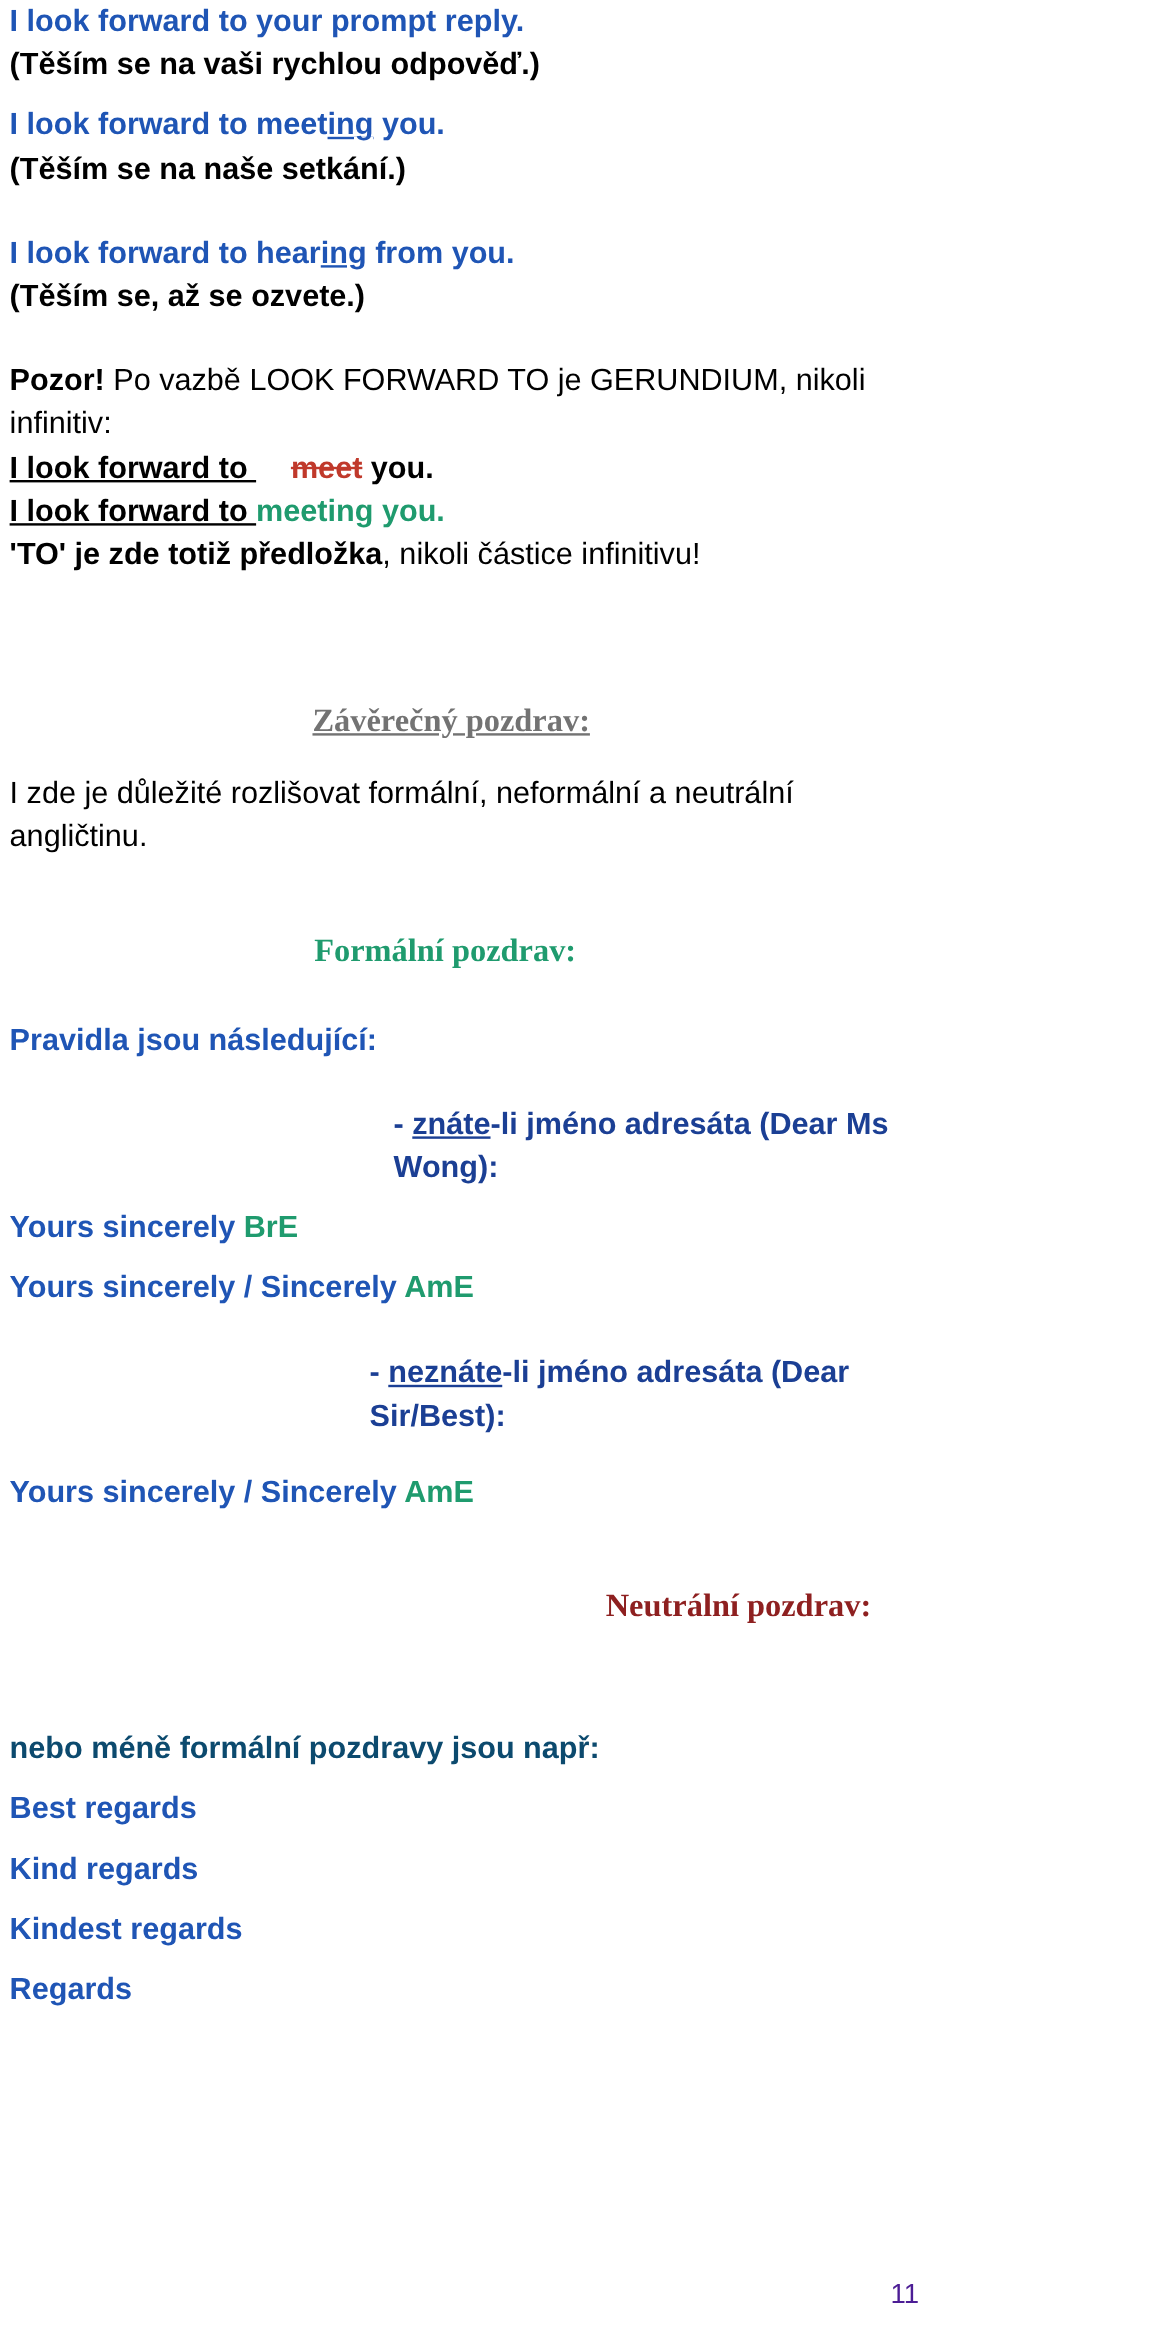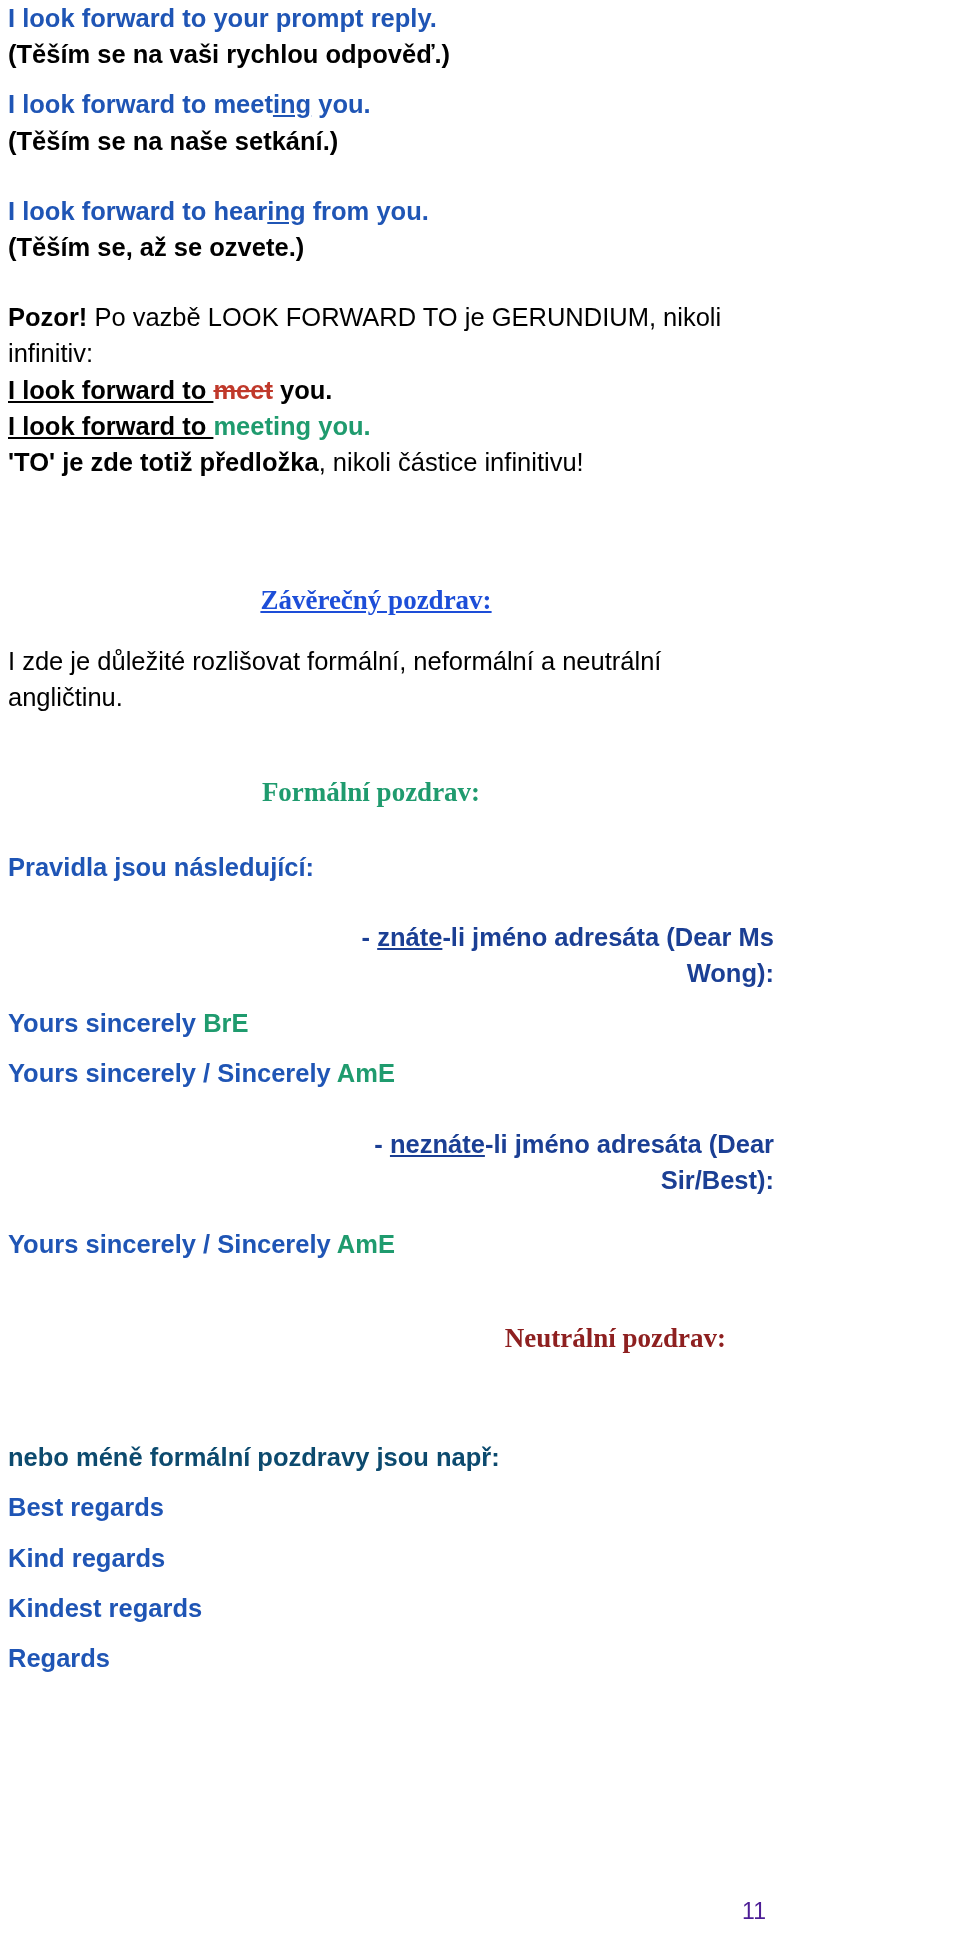--- a/index.html
+++ b/index.html
@@ -26,35 +26,35 @@
   }
   .line {
     font-size: 25.5px;
     line-height: 1.42;
     margin: 0;
     white-space: pre-wrap;
   }
   .blue { color: #1f55b5; }
   .green { color: #1f9b6e; }
   .teal { color: #0c4a6e; }
-  .navy { color: #1b3f94; text-align: right; }
+  .navy { color: #1b3f94; }
   .black { color: #000000; }
   .bold { font-weight: bold; }
   .u { text-decoration: underline; }
-  .strike { text-decoration: line-through; }
+  .strike { text-decoration: line-through; margin-left: 29px; }
 
   .gap-sm { height: 14px; }
   .gap-md { height: 34px; }
   .gap-lg { height: 58px; }
   .gap-xl { height: 78px; }
   .zaverecny {
     font-family: "Liberation Serif", serif;
     font-size: 27px;
     font-weight: bold;
-    color: #1d4ed8;
+    color: #737373;
     text-decoration: underline;
     text-align: center;
     padding-right: 30px;
   }
   .formalni {
     font-family: "Liberation Serif", serif;
     font-size: 27px;
     font-weight: bold;
     color: #1f9b6e;
     text-align: center;

